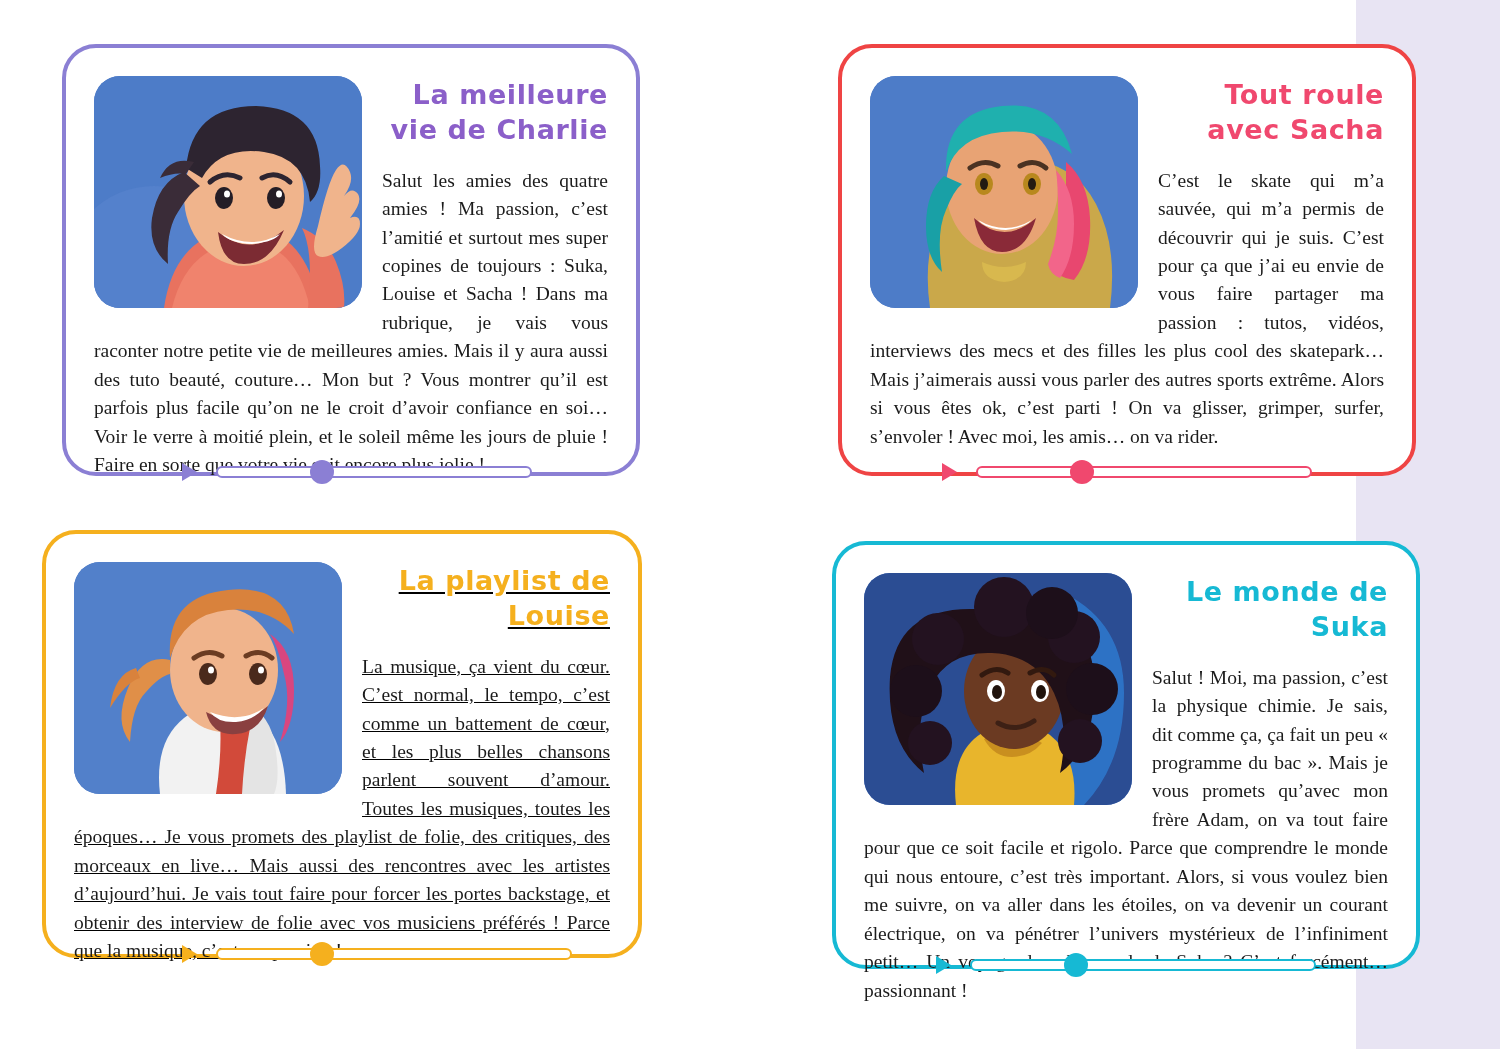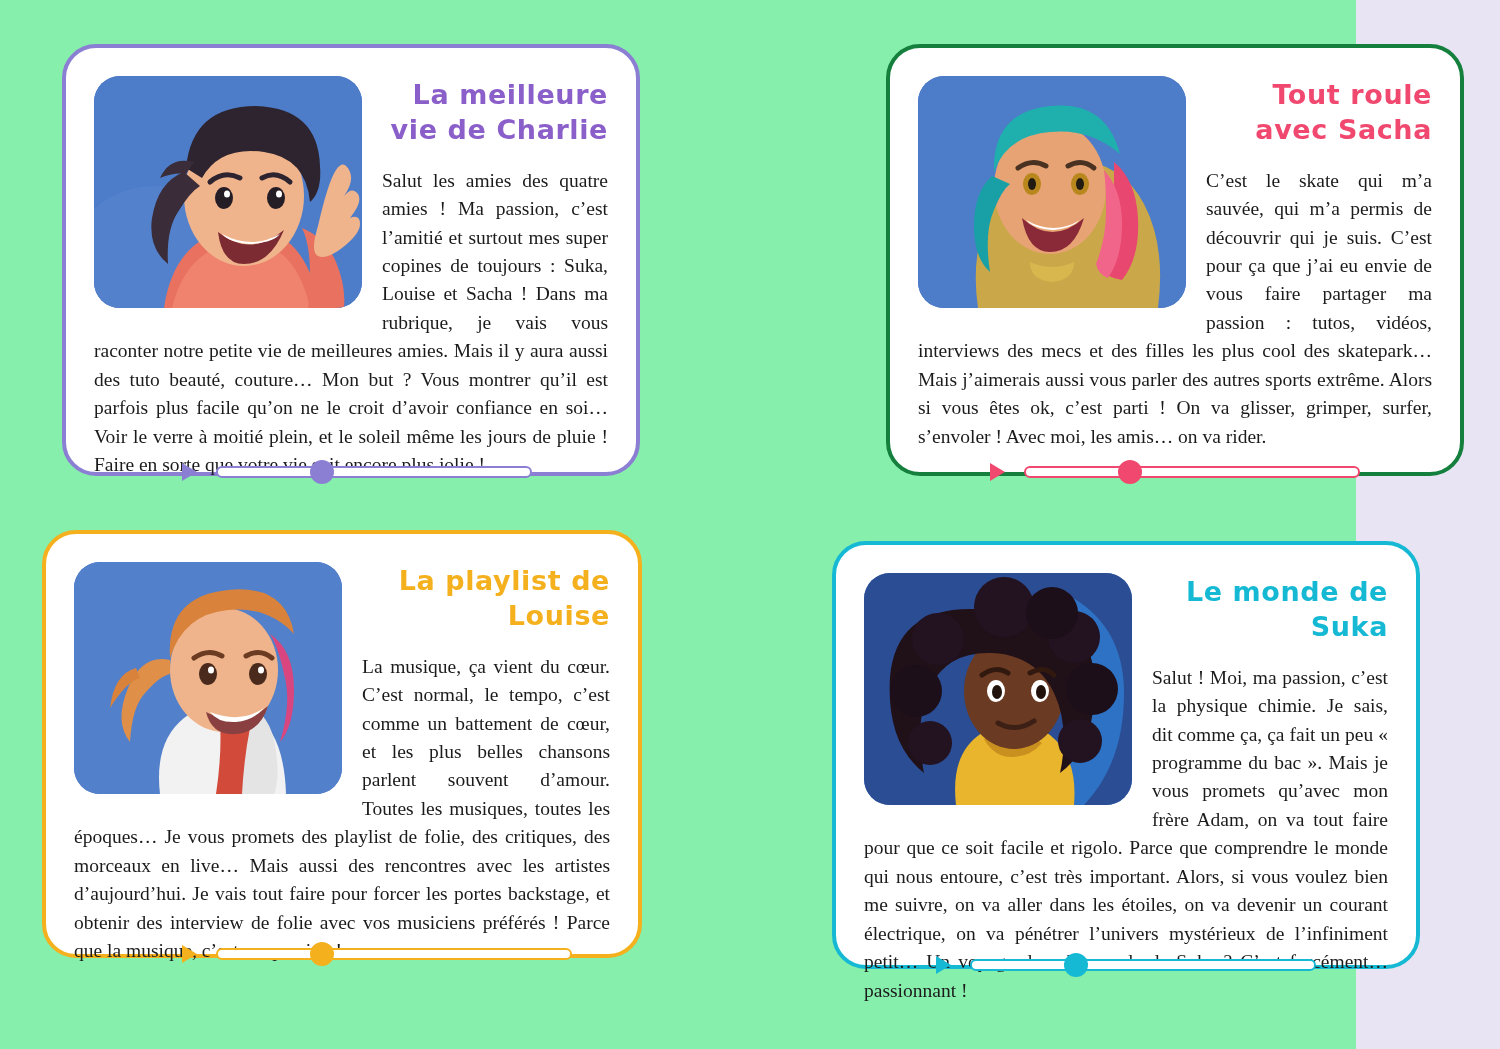--- a/index.html
+++ b/index.html
@@ -10,39 +10,39 @@
   body {
     width: 1500px;
     height: 1049px;
     font-family: "Liberation Serif", serif;
     overflow: hidden;
   }
   .page {
     position: relative;
     width: 1356px;
     height: 1049px;
-    background: #86efac;
+    background: #ffffff;
   }
   .card {
     position: absolute;
     border-radius: 34px;
     background: #ffffff;
     box-sizing: border-box;
   }
   .card-inner {
     position: relative;
     width: 100%;
     height: 100%;
     padding: 26px 28px 26px 28px;
     box-sizing: border-box;
   }
   
   .c-purple { border: 4px solid #8b7fd4; }
-  .c-pink   { border: 4px solid #15803d; margin-left: 48px; }
-  .c-yellow { border: 4px solid #f5b01e; }
+  .c-pink   { border: 4px solid #ef4444; }
+  .c-yellow { border: 4px solid #f5b01e; text-decoration: underline; }
   .c-cyan   { border: 4px solid #16b9d4; margin-top: 11px; }
 
   .portrait {
     float: left;
     width: 268px;
     height: 232px;
     margin: 2px 20px 6px 0;
     border-radius: 26px;
     overflow: hidden;
     position: relative;

